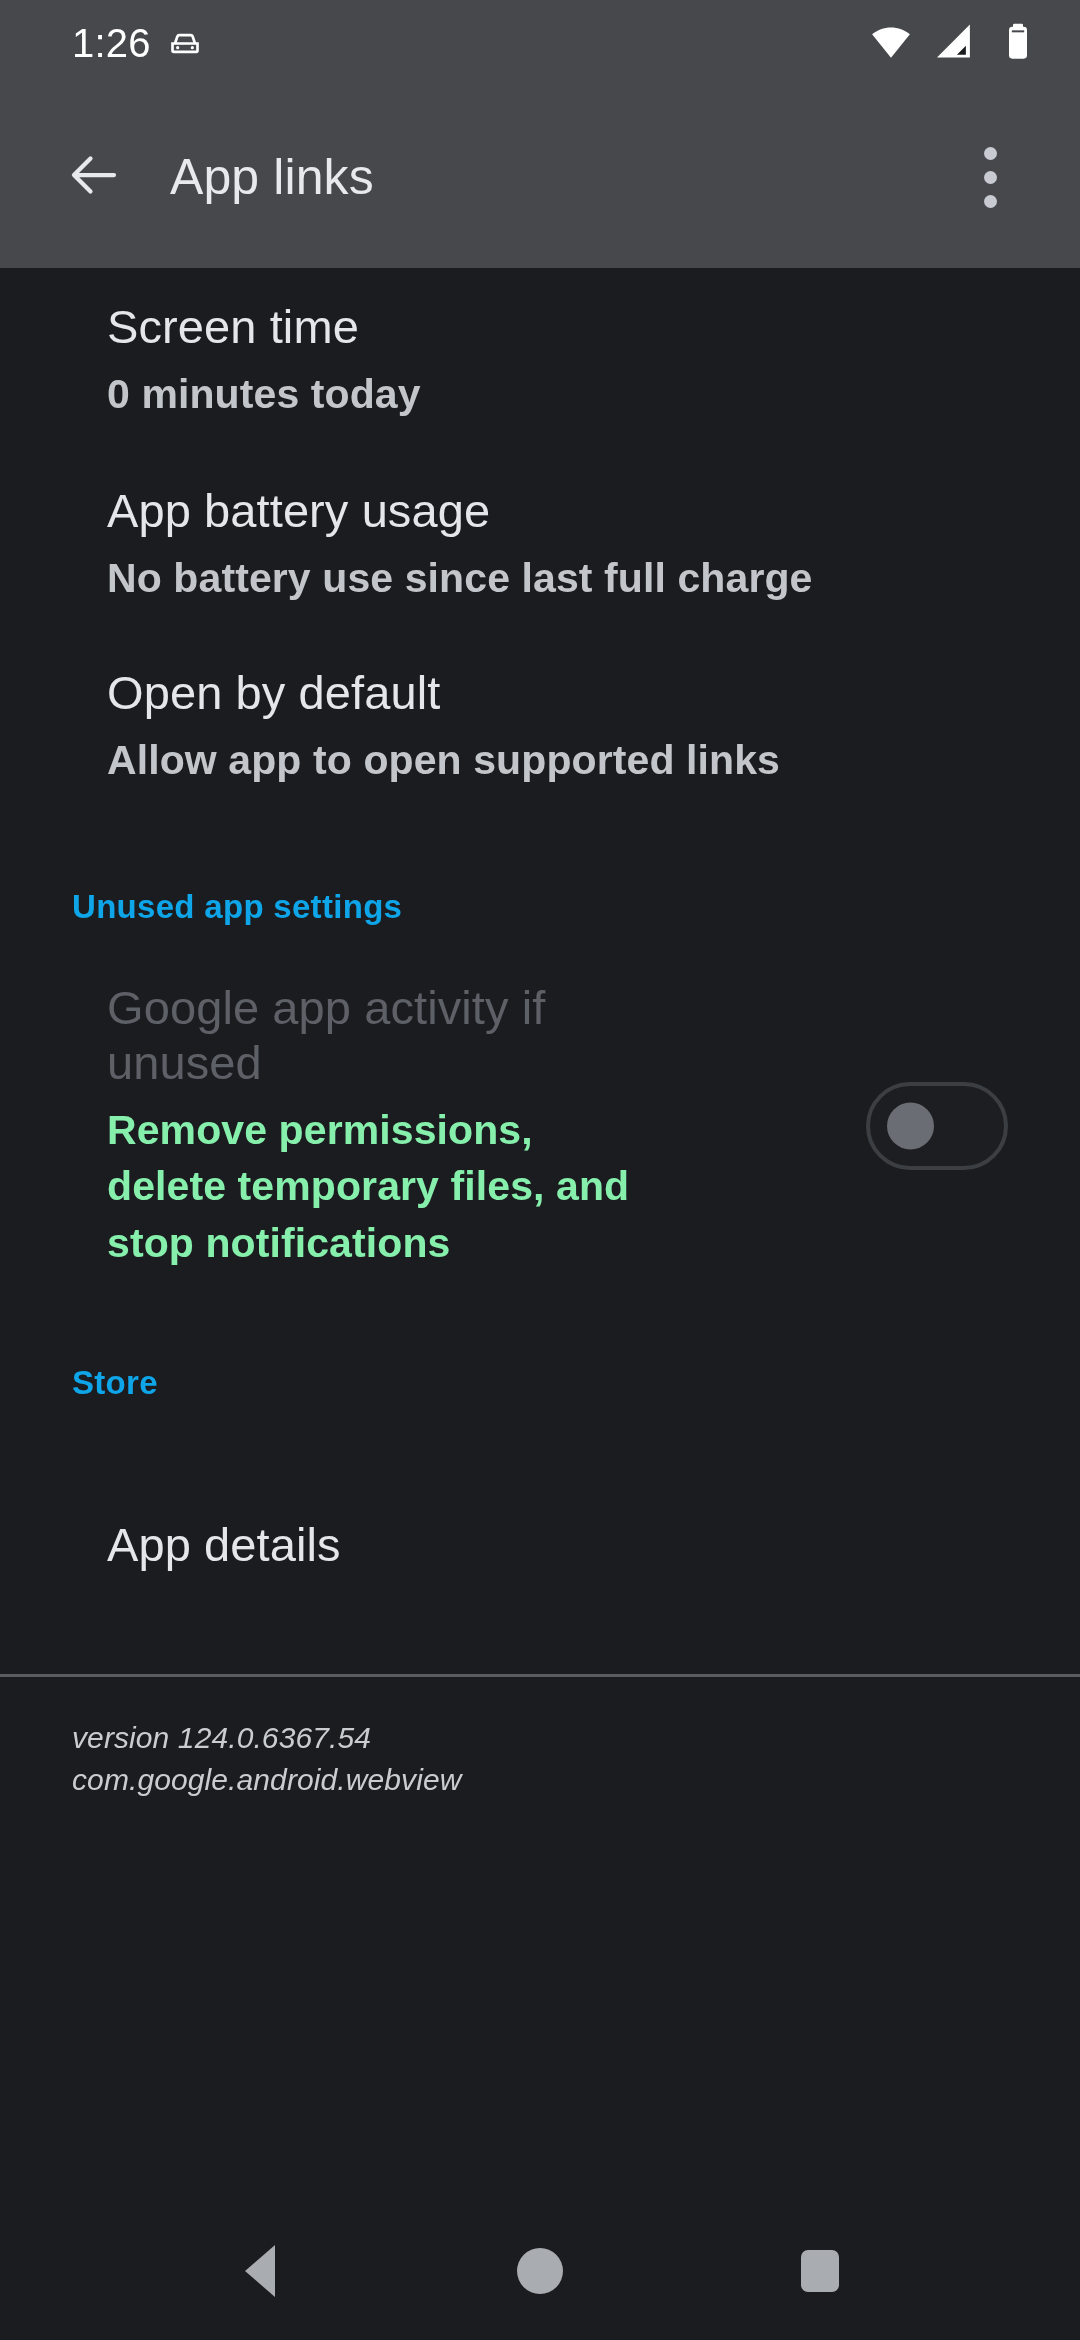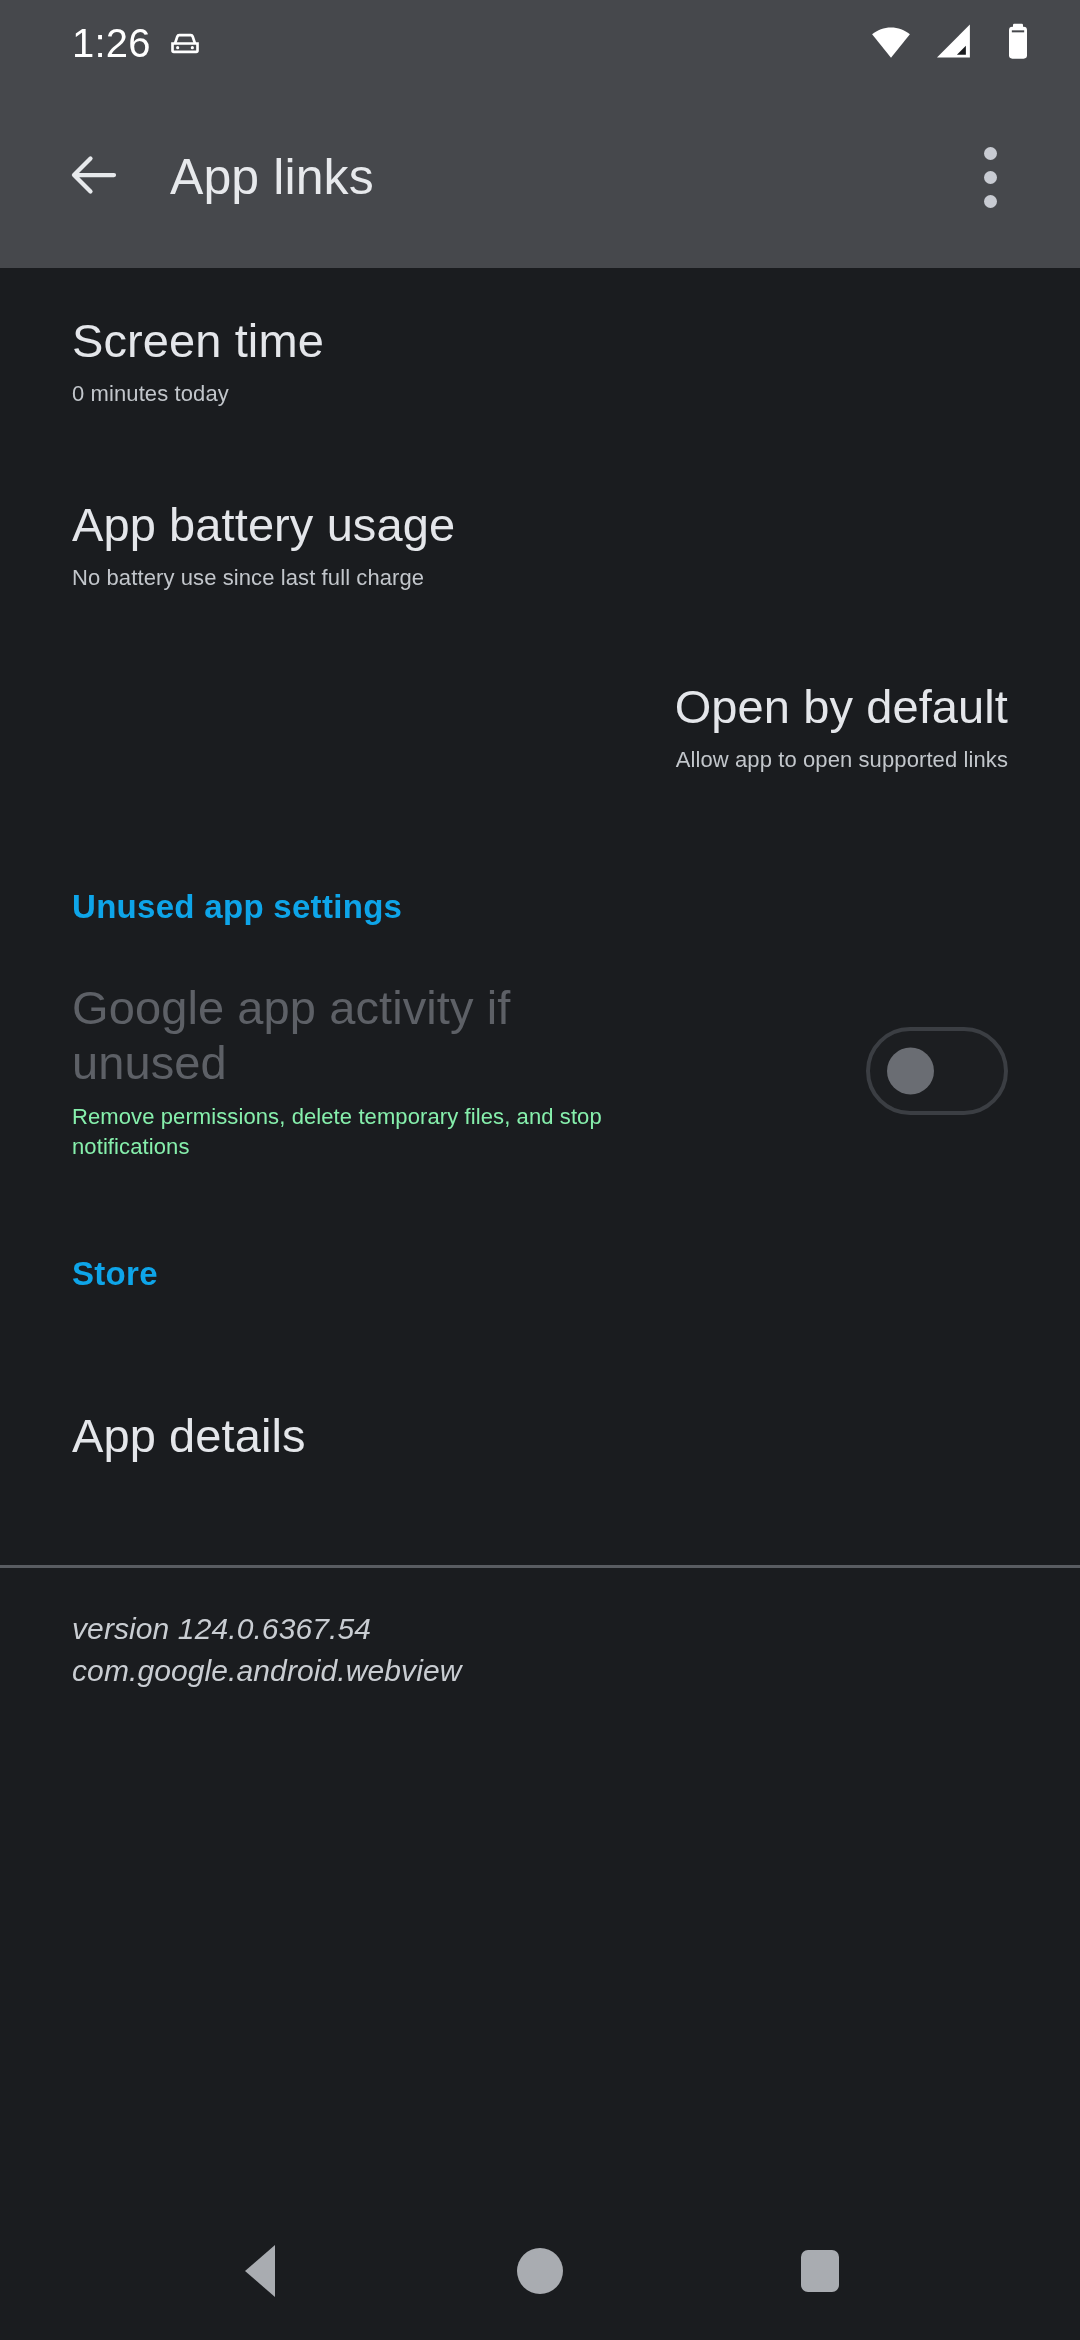--- a/index.html
+++ b/index.html
@@ -77,32 +77,32 @@
     background:#1a1c1f;
     position:relative;
     overflow:hidden;
   }
 
   .pref {
     padding:0 72px;
     display:flex; align-items:center;
     cursor:pointer;
   }
-  .pref-text { flex:1 1 auto; min-width:0; }
+  .pref-text { flex:1 1 auto; min-width:0;margin-left:35px; }
   .pref-title {
     color:#e4e6ea;
     font-size:47px;
     font-weight:400;
     line-height:1.18;
     letter-spacing:0.1px;
   }
   .pref-summary {
     color:#c2c6cb;
-    font-size:22px;
-    font-weight:400;
+    font-size:41px;
+    font-weight:700;
     line-height:1.38;
     margin-top:11px;
     letter-spacing:0.1px;
   }
 
   .section-header {
     padding:0 72px;
     color:#0ea5e9;
     font-size:33px;
     font-weight:700;
@@ -251,21 +251,21 @@
       </div>
     </div>
 
     <div class="pref" style="height:182px;">
       <div class="pref-text">
         <div class="pref-title">App battery usage</div>
         <div class="pref-summary">No battery use since last full charge</div>
       </div>
     </div>
 
-    <div class="pref" style="height:182px;text-align:right;">
+    <div class="pref" style="height:182px;">
       <div class="pref-text">
         <div class="pref-title">Open by default</div>
         <div class="pref-summary">Allow app to open supported links</div>
       </div>
     </div>
 
     <div class="section-header" style="margin-top:70px;">Unused app settings</div>
 
     <div class="pref disabled" style="margin-top:54px;">
       <div class="pref-text">

